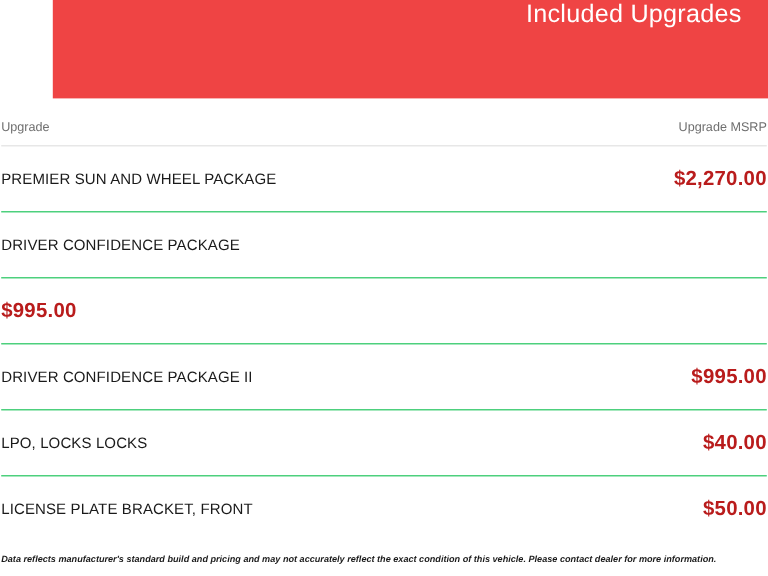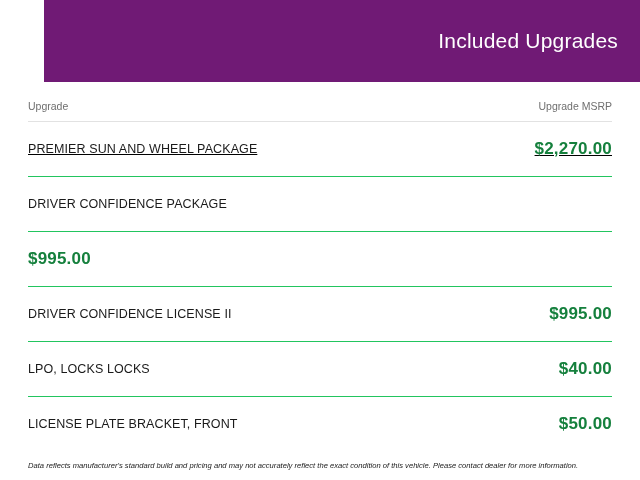--- a/index.html
+++ b/index.html
@@ -15,39 +15,39 @@
   }
   .page {
     width: 640px;
     height: 480px;
     position: relative;
     background: #ffffff;
     display: flex;
     flex-direction: column;
   }
   .header {
-    background: #701a75;
+    background: #ef4444;
     height: 82px;
     flex: 0 0 82px;
     display: flex;
-    align-items: center;
+    align-items: flex-start;
     justify-content: flex-end;
     padding-right: 22px;
     box-sizing: border-box;
     margin-left: 44px;
   }
   .header-title {
     color: #ffffff;
     font-size: 21px;
     font-weight: 400;
     letter-spacing: 0.2px;
   }
   .content {
     flex: 1 1 auto;
-    padding: 0 28px;
+    padding: 0 1px;
     box-sizing: border-box;
     display: flex;
     flex-direction: column;
   }
   .col-head {
     display: flex;
     align-items: center;
     justify-content: space-between;
     padding-top: 18px;
     padding-bottom: 9px;
@@ -65,41 +65,41 @@
   .row {
     display: flex;
     align-items: center;
     justify-content: space-between;
     height: 55px;
     border-top: 1px solid #22c55e;
     box-sizing: border-box;
   }
   .row:first-child {
     border-top: 1px solid #e2e2e2;
-    text-decoration: underline;
   }
   .row-name {
     font-size: 12.5px;
     color: #1a1a1a;
     font-weight: 400;
     letter-spacing: 0.1px;
   }
   .row-price {
     font-size: 17px;
-    color: #15803d;
+    color: #b91c1c;
     font-weight: bold;
     letter-spacing: 0.2px;
     white-space: nowrap;
   }
   .disclaimer {
     font-size: 7.6px;
     font-style: italic;
     color: #1a1a1a;
     padding-top: 10px;
     line-height: 1.3;
+    font-weight: bold;
   }
 </style>
 </head>
 <body>
 
 <div class="page">
 
   <div class="header">
     <div class="header-title">Included Upgrades</div>
   </div>
@@ -120,21 +120,21 @@
 
       <div class="row">
         <div class="row-name">DRIVER CONFIDENCE PACKAGE</div>
       </div>
 
       <div class="row">
         <div class="row-price">$995.00</div>
       </div>
 
       <div class="row">
-        <div class="row-name">DRIVER CONFIDENCE LICENSE II</div>
+        <div class="row-name">DRIVER CONFIDENCE PACKAGE II</div>
         <div class="row-price">$995.00</div>
       </div>
 
       <div class="row">
         <div class="row-name">LPO, LOCKS LOCKS</div>
         <div class="row-price">$40.00</div>
       </div>
 
       <div class="row">
         <div class="row-name">LICENSE PLATE BRACKET, FRONT</div>

